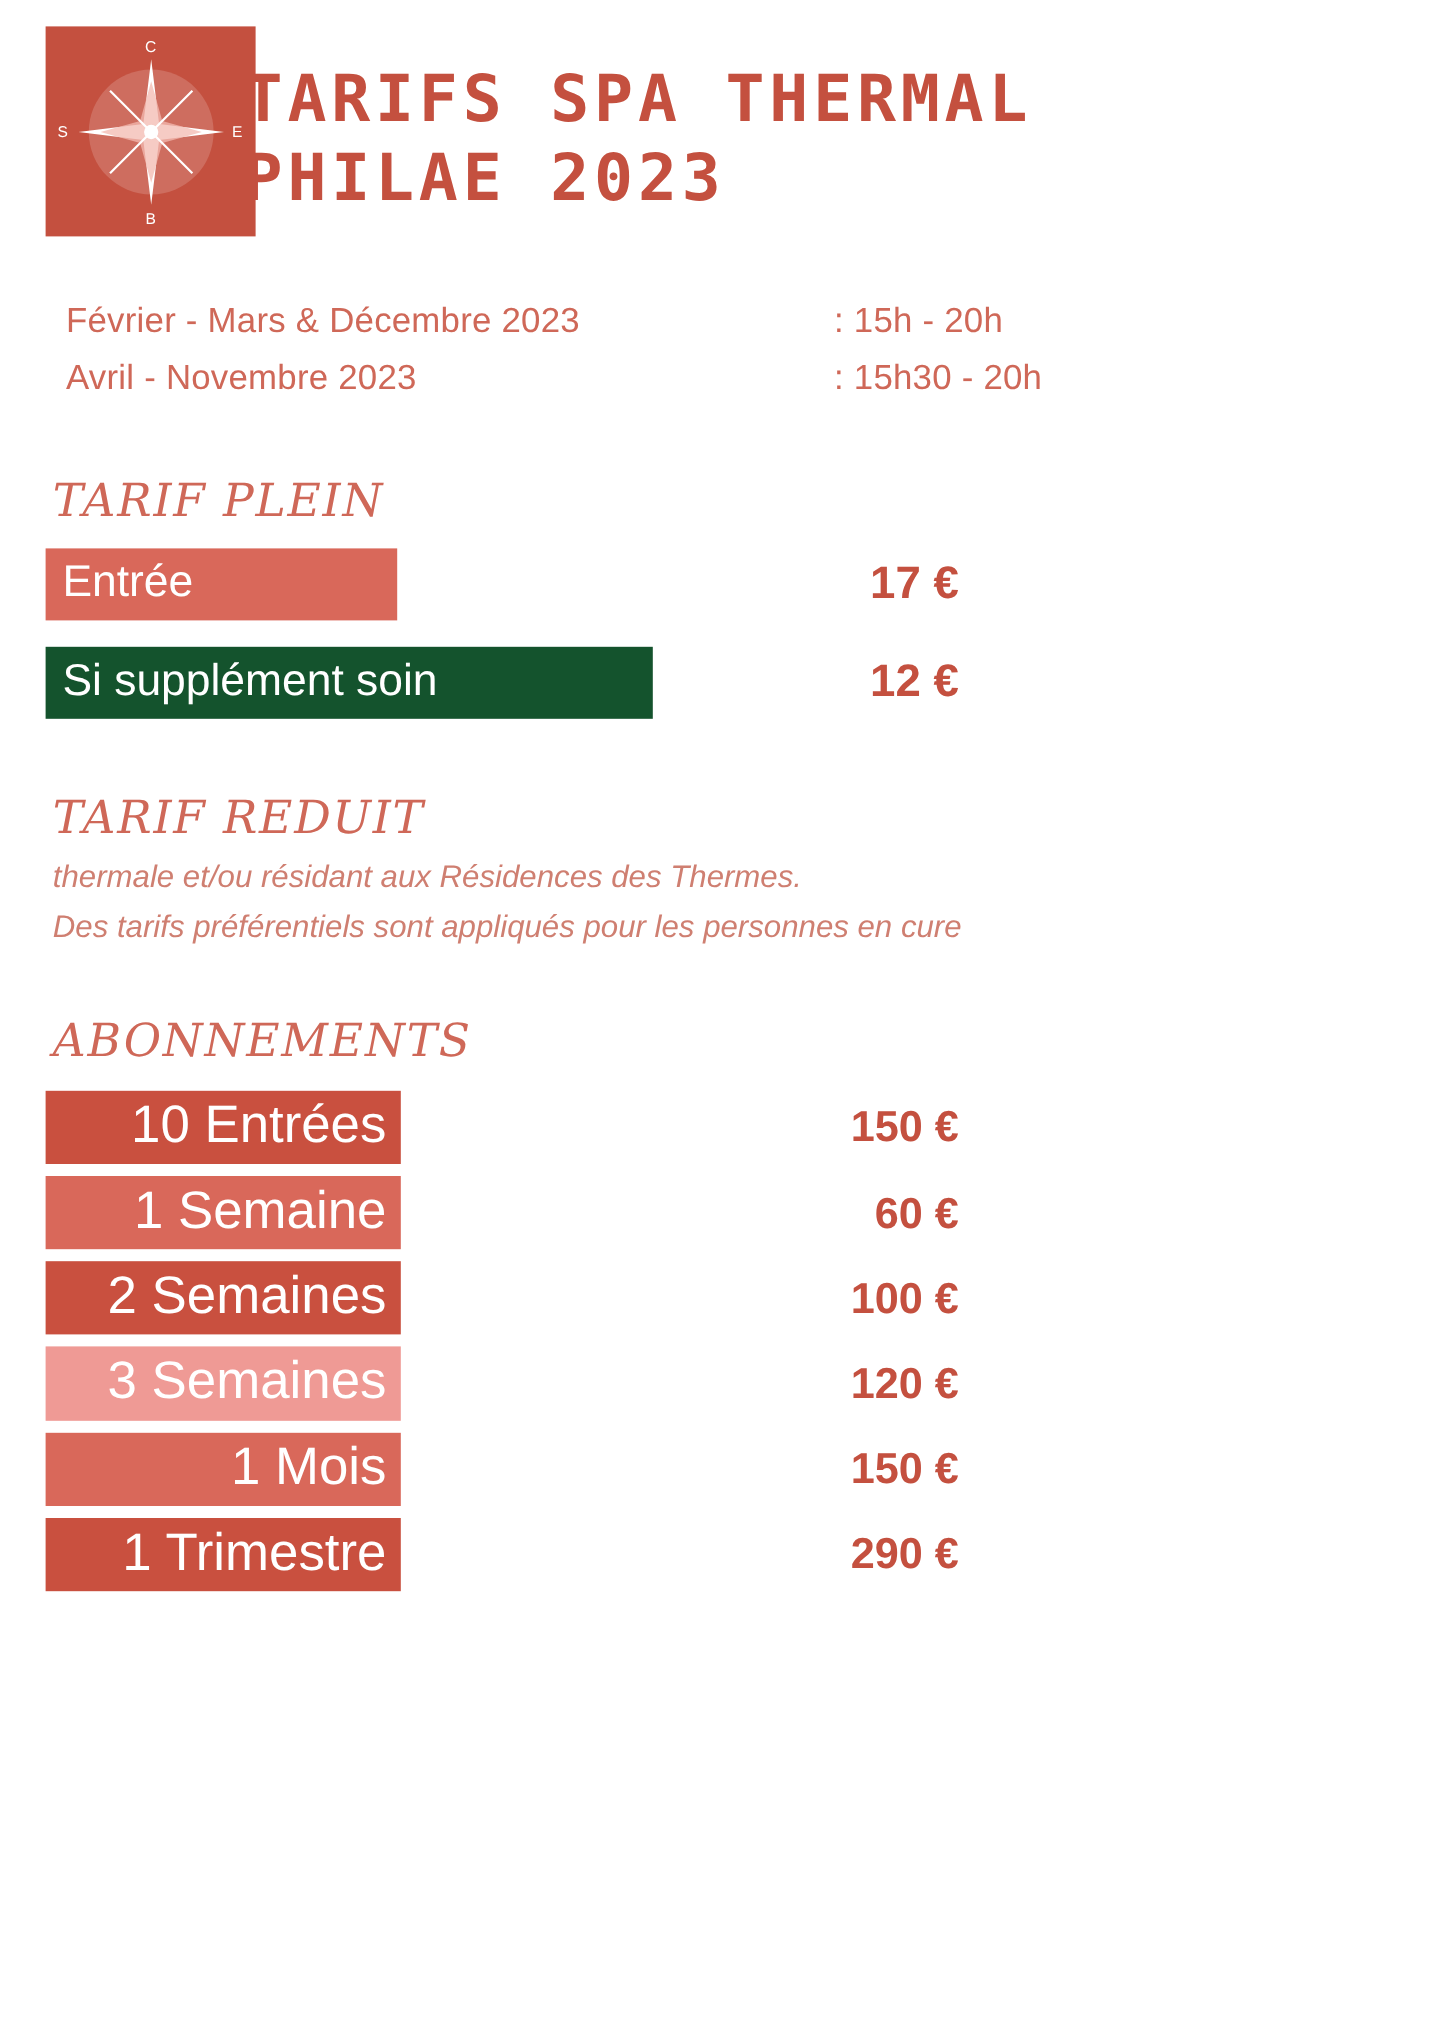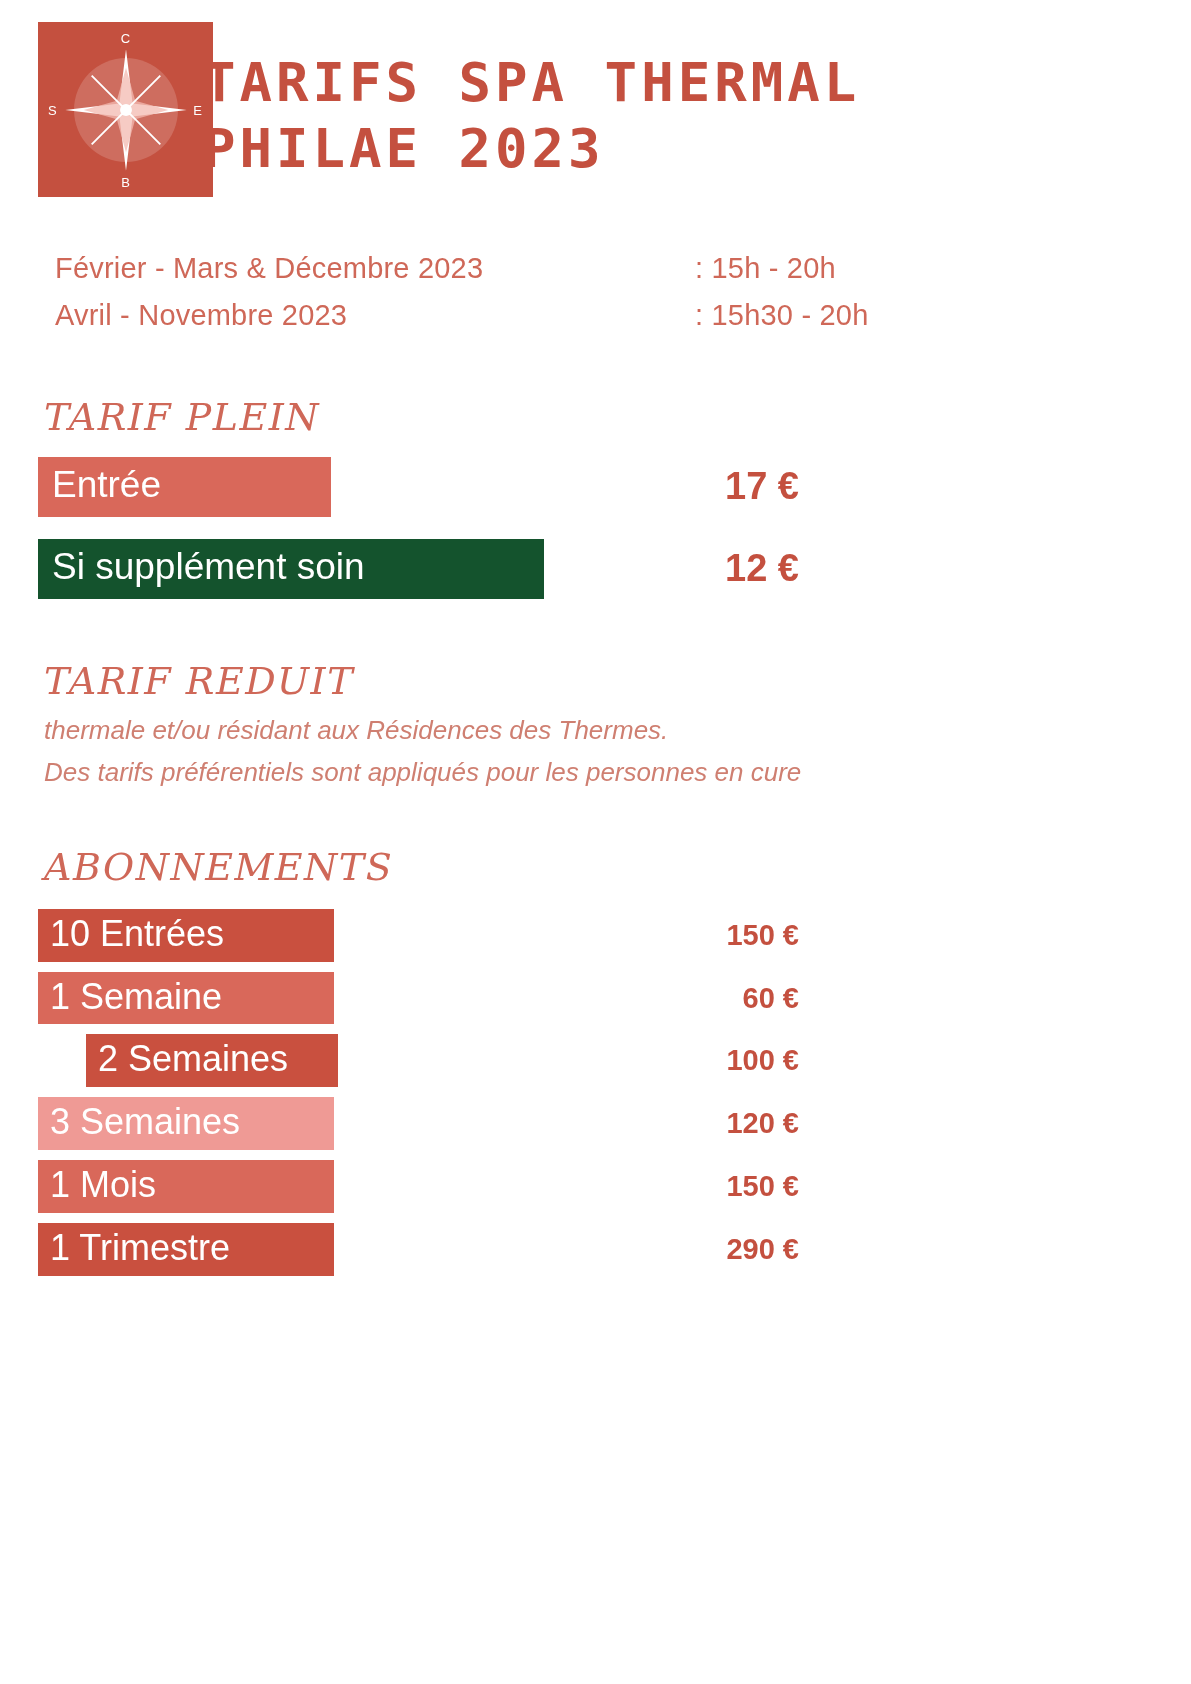--- a/index.html
+++ b/index.html
@@ -144,22 +144,22 @@
   .reduit-text {
     font-size: 26px;
     font-style: italic;
     color: #cf7f71;
     margin-left: 44px;
     line-height: 1.62;
     width: 1000px;
   }
 
   
-  .abo .price-label { font-size: 36px; padding: 6px 12px 9px 12px; }
-  .abo .price-value { font-size: 29px; text-align: right; }
+  .abo .price-label { font-size: 44px; padding: 6px 12px 9px 12px; text-align: right; }
+  .abo .price-value { font-size: 36px; text-align: right; }
 </style>
 </head>
 <body>
 
 <div class="header">
   <div class="logo">
     <div class="disc"></div>
     <svg viewBox="0 0 100 100">
       <polygon points="50,4 55,45 96,50 55,55 50,96 45,55 4,50 45,45" fill="#ffffff"></polygon>
       <polygon points="50,18 57,43 82,50 57,57 50,82 43,57 18,50 43,43" fill="#f3b9b0" opacity="0.75"></polygon>
@@ -212,21 +212,21 @@
 
 <div class="price-row abo">
   <span class="price-label" style="background:#c9503f;width:296px;">10 Entrées</span>
   <span class="price-value">150 €</span>
 </div>
 <div class="price-row abo">
   <span class="price-label" style="background:#d9685a;width:296px;">1 Semaine</span>
   <span class="price-value">60 €</span>
 </div>
 <div class="price-row abo">
-  <span class="price-label" style="background:#c9503f;width:252px;margin-left:48px;">2 Semaines</span>
+  <span class="price-label" style="background:#c9503f;width:296px;">2 Semaines</span>
   <span class="price-value">100 €</span>
 </div>
 <div class="price-row abo">
   <span class="price-label" style="background:#ef9a95;width:296px;">3 Semaines</span>
   <span class="price-value">120 €</span>
 </div>
 <div class="price-row abo">
   <span class="price-label" style="background:#d9685a;width:296px;">1 Mois</span>
   <span class="price-value">150 €</span>
 </div>

